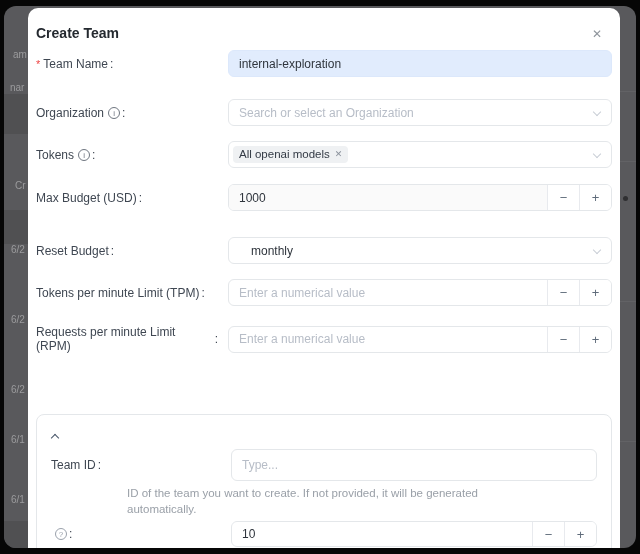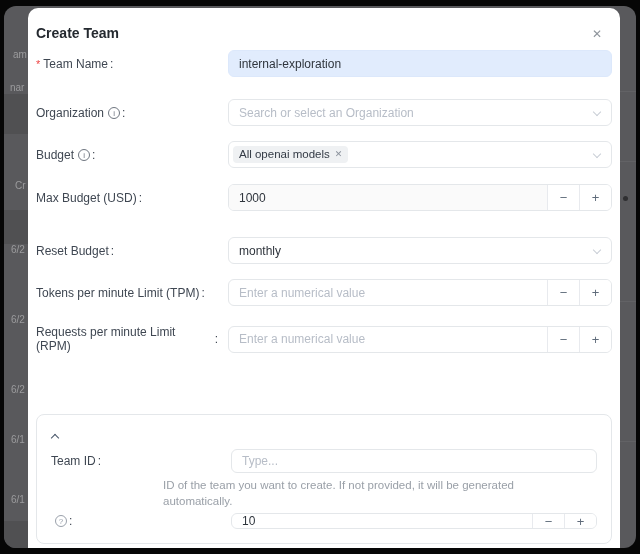--- a/index.html
+++ b/index.html
@@ -36,21 +36,21 @@
 
   .inp { width:100%; height:27px; border:1px solid #e4e7ea; border-radius:6px;
          font-size:12px; padding:8px 10px; color:#2f353d; background:#fff; outline:none;
          font-family:"Liberation Sans", sans-serif; }
   .inp::placeholder { color:#b7bdc7; }
   .inp.blue { background:#e1ecfd; border-color:#dce8fb; }
 
   .select { display:flex; align-items:center; border:1px solid #e4e7ea; border-radius:6px;
             height:27px; padding:0 26px 0 10px; background:#fff; position:relative; font-size:12px; }
   .select .ph { color:#b7bdc7; }
-  .select .val { color:#2f353d; }
+  .select .val { color:#2f353d;margin-left:12px; }
   .chev { position:absolute; right:10px; top:50%; width:7px; height:7px; margin-top:-5px; }
   .chev::before { content:""; position:absolute; left:0; top:1px; width:5px; height:5px;
                   border-right:1px solid #c9ced6; border-bottom:1px solid #c9ced6;
                   transform:rotate(45deg); }
 
   .tag { display:inline-flex; align-items:center; background:#eff1f3; border-radius:4px;
          padding:2px 6px; font-size:11.5px; color:#333a45; line-height:13px; }
   .tag .tag-x { margin-left:5px; color:#8a919b; font-size:9px; cursor:pointer; line-height:9px; }
   .select.tags { padding-left:4px; }
 
@@ -65,21 +65,21 @@
 
   .panel { border:1px solid #e4e7ea; border-radius:8px; padding:8px 14px 14px 14px; }
   .panel-head { display:flex; align-items:center; justify-content:space-between; height:26px; cursor:pointer; }
   .panel-title { font-size:12.5px; font-weight:bold; color:#24292f; }
   .caret-up { width:8px; height:8px; position:relative; }
   .caret-up::before { content:""; position:absolute; left:1px; top:3px; width:5px; height:5px;
                       border-left:1.5px solid #475569; border-top:1.5px solid #475569;
                       transform:rotate(45deg); }
 
   .panel .flabel { width:180px; }
-  .help { font-size:11.5px; color:#9aa0a8; line-height:16px; margin:4px 0 4px 112px; max-width:364px; }
+  .help { font-size:11.5px; color:#9aa0a8; line-height:16px; margin:4px 0 4px 76px; max-width:364px; }
   .mb-r1 { margin-bottom:22px; } .mb-r2 { margin-bottom:15px; } .mb-r3 { margin-bottom:16px; }
   .mb-r4 { margin-bottom:26px; } .mb-r5 { margin-bottom:15px; } .mb-r6 { margin-bottom:19px; }
   .mb-r7 { margin-bottom:61px; }
 </style>
 </head>
 <body>
 
 <div class="window">
 
   <div class="bg-band" style="top:88px; height:40px;"></div>
@@ -123,21 +123,21 @@
       <span class="fcontrol">
         <span class="select">
           <span class="ph">Search or select an Organization</span>
           <span class="chev"></span>
         </span>
       </span>
     </div>
 
     <div class="frow mb-r3">
       <span class="flabel">
-        <span>Budget</span>
+        <span>Tokens</span>
         <i class="ic-circle">i</i>
         <span class="colon">:</span>
       </span>
       <span class="fcontrol">
         <span class="select tags">
           <span class="tag">
             <span>All openai models</span>
             <span class="tag-x">✕</span>
           </span>
           <span class="chev"></span>
@@ -204,32 +204,32 @@
       <div class="panel-head">
         <span class="caret-up"></span>
       </div>
 
       <div class="frow">
         <span class="flabel">
           <span>Team ID</span>
           <span class="colon">:</span>
         </span>
         <span class="fcontrol">
-          <input class="inp" style="height: 24px;" placeholder="Type...">
+          <input class="inp" style="height: 32px;" placeholder="Type...">
         </span>
       </div>
       <div class="help">ID of the team you want to create. If not provided, it will be generated automatically.</div>
 
       <div class="frow">
         <span class="flabel">
           <i class="ic-circle light">?</i>
           <span class="colon">:</span>
         </span>
         <span class="fcontrol">
-          <span class="numgrp" style="height:16px;">
+          <span class="numgrp" style="height:26px;">
             <input value="10" style="">
             <span class="stepbtn">−</span>
             <span class="stepbtn">+</span>
           </span>
         </span>
       </div>
     </div>
 
   </div>
 </div>

